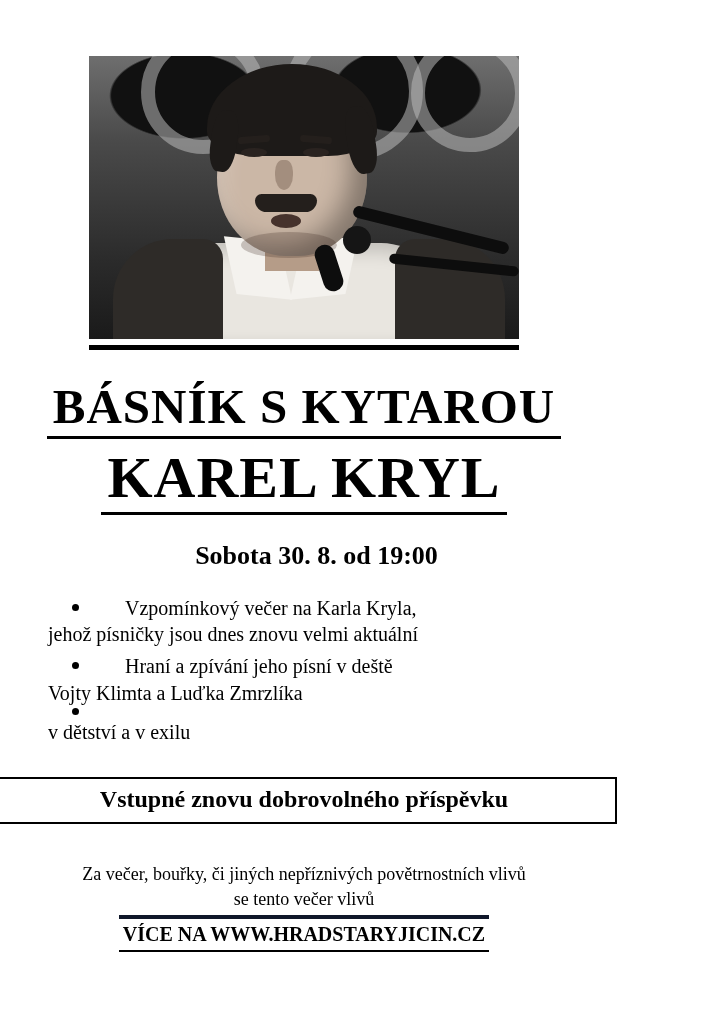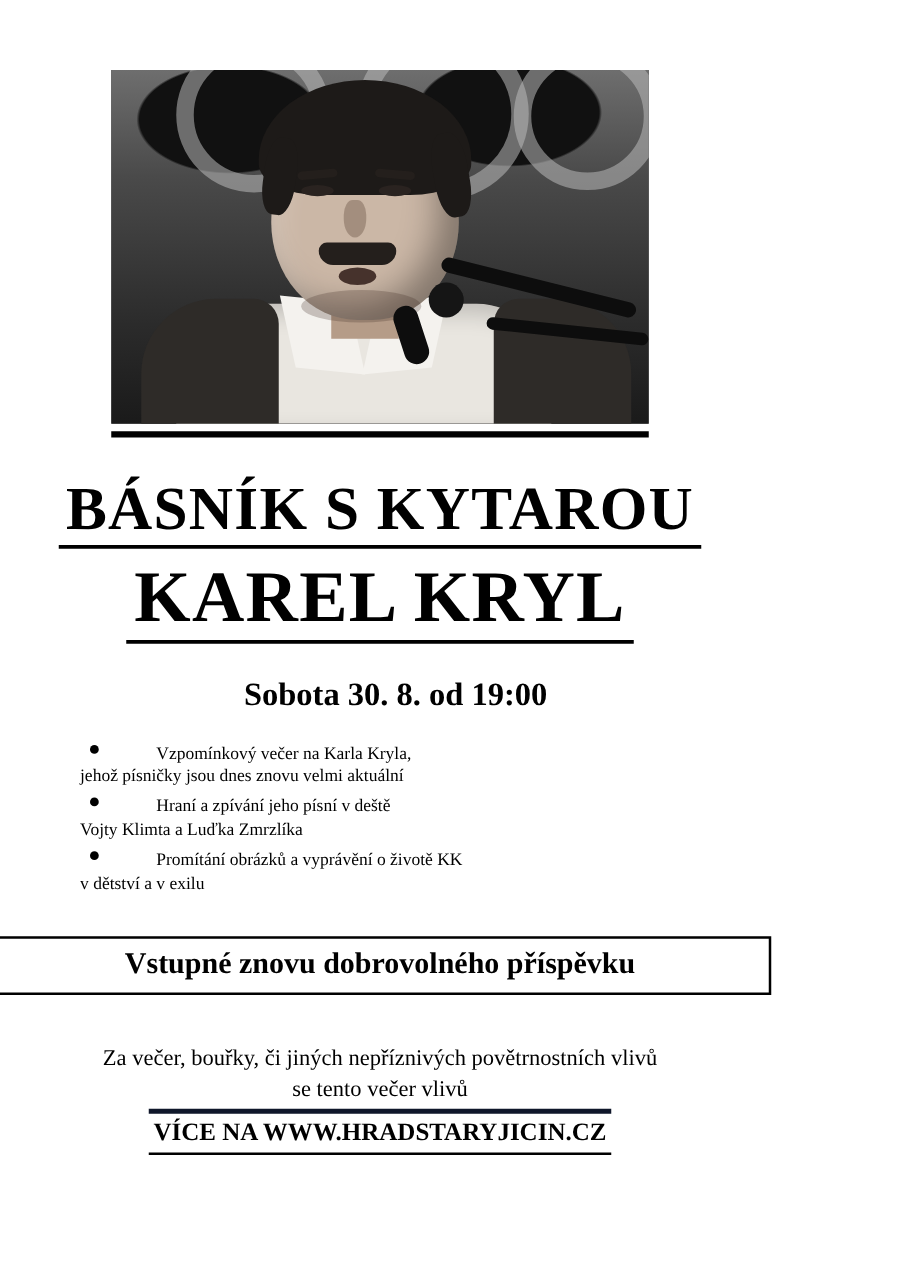--- a/index.html
+++ b/index.html
@@ -242,21 +242,21 @@
     font-size: 26px;
     font-weight: bold;
     text-align: center;
     margin-left: 25px;
   }
 
   
   .bullets {
     margin-top: 24px;
     width: 520px;
-    font-size: 14px;
+    font-size: 20px;
     line-height: 1.32;
   }
   .bullet-item {
     margin-bottom: 6px;
   }
   .bullet-first {
     display: flex;
     align-items: baseline;
   }
   .dot {
@@ -266,21 +266,21 @@
     border-radius: 50%;
     display: inline-block;
     margin-right: 46px;
     margin-left: 28px;
     flex: none;
     position: relative;
     top: -4px;
   }
   .bullet-second {
     display: block;
-    margin-left: 20px;
+    margin-left: 4px;
   }
 
   
   .box-line {
     margin-top: 26px;
     width: 622px;
     border: 2px solid #000;
     text-align: center;
     font-size: 24px;
     font-weight: bold;
@@ -362,21 +362,20 @@
       <div class="bullet-first">
         <span class="dot"></span>
         <span>Hraní a zpívání jeho písní v deště</span>
       </div>
       <div class="bullet-second">Vojty Klimta a Luďka Zmrzlíka</div>
     </div>
 
     <div class="bullet-item">
       <div class="bullet-first">
         <span class="dot"></span>
-        <span>Promítání obrázků a vyprávění o životě KK</span>
       </div>
       <div class="bullet-second">v dětství a v exilu</div>
     </div>
 
   </div>
 
   <div class="box-line">Vstupné znovu dobrovolného příspěvku</div>
 
   <div class="footer">
     <div>Za večer, bouřky, či jiných nepříznivých povětrnostních vlivů</div>

